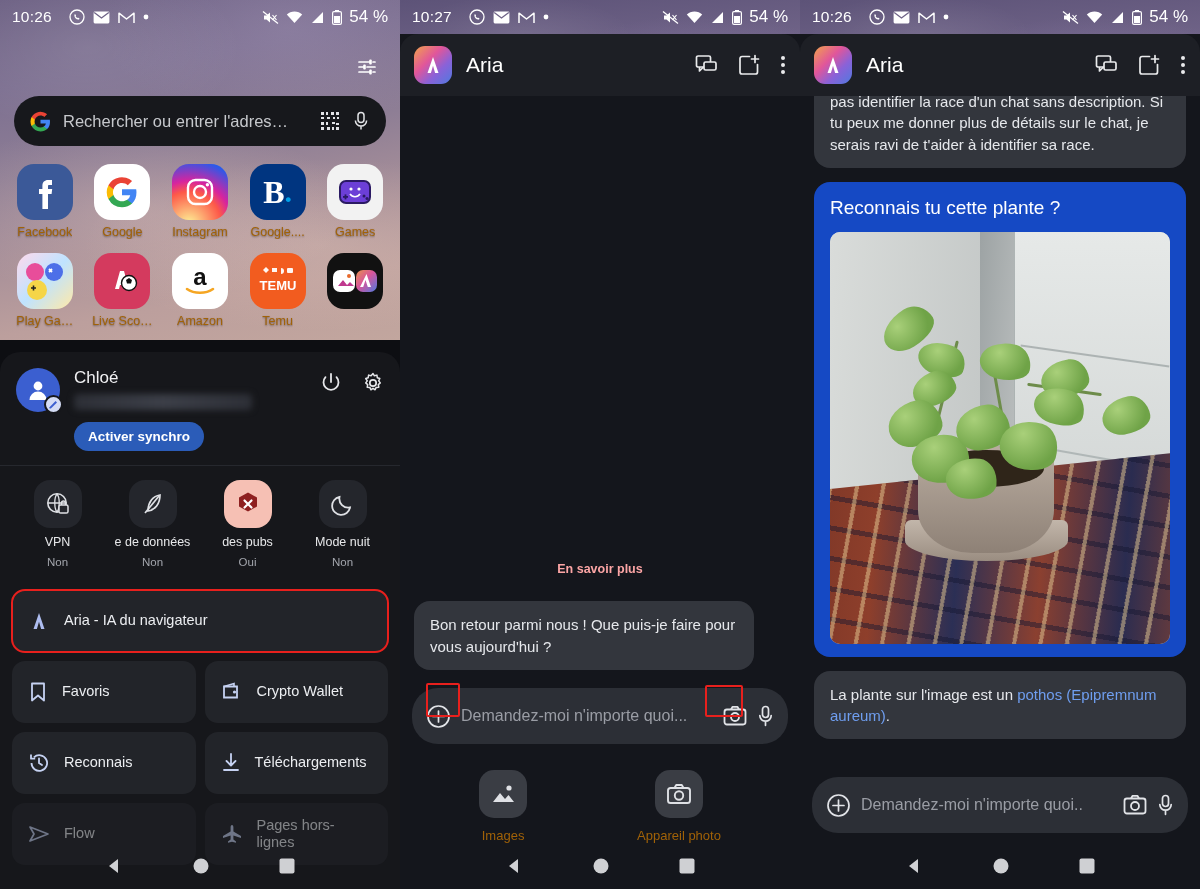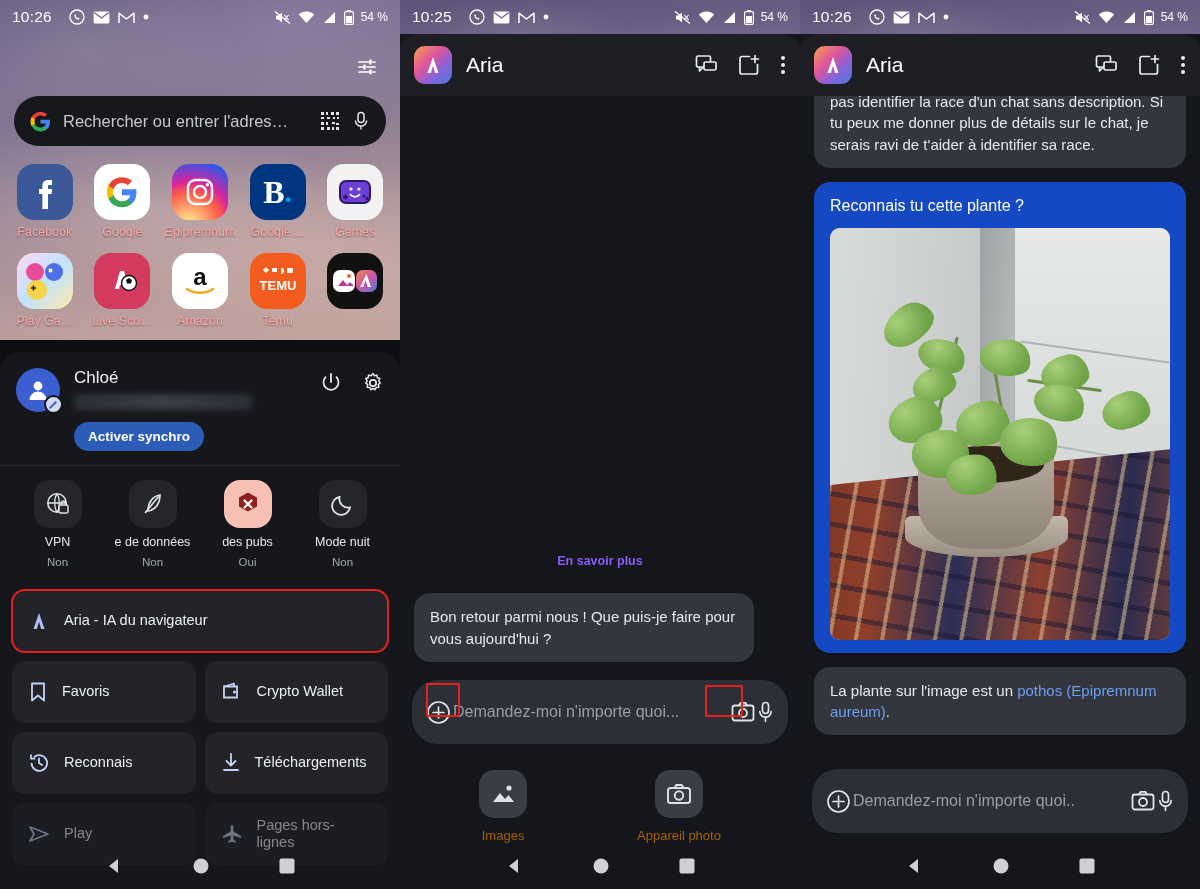--- a/index.html
+++ b/index.html
@@ -13,21 +13,21 @@
   .panel { position: relative; width: 400px; height: 889px; overflow: hidden; }
 
   
   .statusbar {
     position: relative; height: 34px; display: flex; align-items: center;
     padding: 0 12px; color: #fff; font-size: 15px; z-index: 6;
   }
   .sb-time { font-size: 15.5px; letter-spacing: .2px; margin-right: 9px; }
   .sb-left { display: flex; align-items: center; gap: 8px; flex: 1; }
   .sb-right { display: flex; align-items: center; gap: 7px; }
-  .sb-batt { font-size: 12px; }
+  .sb-batt { font-size: 17px; }
   .ic { display: inline-block; line-height: 0; }
   .ic svg { display: block; }
 
   
   .wall {
     position: absolute; inset: 0 0 auto 0; height: 340px;
     background:
       radial-gradient(ellipse 220px 120px at 22% 14%, rgba(255,255,255,.10), transparent 70%),
       radial-gradient(ellipse 260px 140px at 72% 8%, rgba(190,175,210,.22), transparent 72%),
       radial-gradient(ellipse 300px 130px at 35% 62%, rgba(228,198,186,.34), transparent 70%),
@@ -58,21 +58,21 @@
   .search-text {
     flex: 1; color: #c6c8cc; font-size: 16.5px;
     white-space: nowrap; overflow: hidden;
   }
 
   .apps { position: relative; z-index: 5; padding: 18px 6px 0 6px; }
   .app-row { display: flex; }
   .app { width: 78px; display: flex; flex-direction: column; align-items: center; gap: 5px; cursor: pointer; }
   .app-ico { width: 56px; height: 56px; border-radius: 17px; position: relative; overflow: hidden;
              display: flex; align-items: center; justify-content: center; }
-  .app-lbl { font-size: 12.5px; color: #fca5a5; max-width: 76px; white-space: nowrap; overflow: hidden;
+  .app-lbl { font-size: 12.5px; color: #a16207; max-width: 76px; white-space: nowrap; overflow: hidden;
              text-overflow: ellipsis; text-align: center; text-shadow: 0 1px 2px rgba(0,0,0,.45); }
 
   .ico-fb { background: #3b5998; }
   .ico-google { background: #fff; }
   .ico-insta { background: radial-gradient(circle at 30% 107%, #fdf497 0%, #fd5949 45%, #d6249f 60%, #285AEB 90%); }
   .ico-booking { background: #003580; color: #fff; font-size: 32px; font-weight: bold; font-family: "Liberation Serif", serif; }
   .ico-games { background: #f2f2f2; }
   .ico-playga { background: linear-gradient(135deg, #ffd9ec, #bfe3ff 50%, #ffe9a8); }
   .ico-live { background: #d43a5e; }
   .ico-amazon { background: #fff; color: #111; font-size: 36px; font-weight: bold; }
@@ -129,30 +129,30 @@
   .aria-logo { width: 38px; height: 38px; border-radius: 11px; flex: 0 0 auto;
     background: linear-gradient(135deg,#f2a24b 0%, #e1569a 38%, #8a62d8 66%, #4f7ae0 100%);
     display: flex; align-items: center; justify-content: center; }
   .aria-title { flex: 1; color: #fff; font-size: 21px; }
   .aria-acts { display: flex; align-items: center; gap: 20px; }
   .aria-acts .act { cursor: pointer; display: flex; }
 
   .chat { flex: 1; position: relative; overflow: hidden; padding: 0 14px; }
   .disclaimer { position: absolute; left: 0; right: 0; bottom: 112px; text-align: center; }
   .disc-txt { color: #b8bbc2; font-size: 12.5px; }
-  .disc-link { display: block; margin-top: 18px; color: #8b5cf6; font-size: 12.5px; font-weight: bold; cursor: pointer; }
+  .disc-link { display: block; margin-top: 18px; color: #fca5a5; font-size: 12.5px; font-weight: bold; cursor: pointer; }
 
   .bubble { border-radius: 16px; padding: 13px 16px; font-size: 15px; line-height: 1.42; max-width: 340px; }
   .bub-ai { background: #33363d; color: #e6e8ec; }
   .bub-user { background: #1549c4; color: #fff; }
-  .bub-user .bu-txt { font-size: 16px; }
+  .bub-user .bu-txt { font-size: 19px; }
 
   .composer {
-    margin: 0 12px 10px 12px; height: 64px; background: #2c2f36; border-radius: 26px;
-    display: flex; align-items: center; padding: 0 14px; gap: 2px; flex: 0 0 auto; position: relative;
+    margin: 0 12px 10px 12px; height: 56px; background: #2c2f36; border-radius: 26px;
+    display: flex; align-items: center; padding: 0 14px; gap: 10px; flex: 0 0 auto; position: relative;
   }
   .comp-ph { flex: 1; color: #9a9da5; font-size: 16px; white-space: nowrap; overflow: hidden; }
   .comp-ic { cursor: pointer; display: flex; flex: 0 0 auto; }
 
   .attach { display: flex; justify-content: center; gap: 110px; padding: 16px 0 0 0; flex: 0 0 auto; }
   .att { display: flex; flex-direction: column; align-items: center; gap: 10px; cursor: pointer; }
   .att-ico { width: 48px; height: 48px; border-radius: 15px; background: #3a3d44;
              display: flex; align-items: center; justify-content: center; }
   .att-lbl { color: #a16207; font-size: 13px; }
 
@@ -326,21 +326,21 @@
           <div class="app-lbl">Google</div>
         </div>
         <div class="app">
           <div class="app-ico ico-insta">
               <svg width="32" height="32" viewBox="0 0 32 32">
                 <rect x="4" y="4" width="24" height="24" rx="7.5" fill="none" stroke="#fff" stroke-width="2.4"></rect>
                 <circle cx="16" cy="16" r="6" fill="none" stroke="#fff" stroke-width="2.4"></circle>
                 <circle cx="23.4" cy="8.8" r="1.7" fill="#fff"></circle>
               </svg>
             </div>
-          <div class="app-lbl">Epipremnum</div>
+          <div class="app-lbl">Instagram</div>
         </div>
         <div class="app">
           <div class="app-ico ico-booking">B<span style="color:#00a0e8;font-size:30px;">.</span></div>
           <div class="app-lbl">Google....</div>
         </div>
         <div class="app">
           <div class="app-ico ico-games">
               <svg width="36" height="30" viewBox="0 0 36 30">
                 <rect x="3" y="4" width="30" height="22" rx="6" fill="#6c3fd6" stroke="#2b1a63" stroke-width="2"></rect>
                 <circle cx="14" cy="12" r="1.6" fill="#fff"></circle>
@@ -545,21 +545,21 @@
               </svg>
             </span>
           <span class="mi-lbl">Téléchargements</span>
         </div>
         <div class="mi half faded">
           <span class="mi-ico">
               <svg width="22" height="20" viewBox="0 0 22 20">
                 <path d="M2 3l18 7-18 7 4-7z" fill="none" stroke="#c6d2f2" stroke-width="1.7" stroke-linejoin="round"></path>
               </svg>
             </span>
-          <span class="mi-lbl">Play</span>
+          <span class="mi-lbl">Flow</span>
         </div>
         <div class="mi half faded">
           <span class="mi-ico">
               <svg width="22" height="20" viewBox="0 0 22 20">
                 <path d="M11 1c.9 0 1.4 1 1.4 2.3v4.2l7.6 4.4v2l-7.6-2.3v4l2.6 1.8v1.4L11 17.8 7 18.8v-1.4l2.6-1.8v-4L2 13.9v-2l7.6-4.4V3.3C9.6 2 10.1 1 11 1z" fill="#c6d2f2"></path>
               </svg>
             </span>
           <span class="mi-lbl">Pages hors-lignes</span>
         </div>
       </div>
@@ -582,21 +582,21 @@
           </span>
       </div>
     </div>
   </div>
 
   <div class="panel">
     <div class="wall2"></div>
 
     <div class="statusbar">
       <div class="sb-left">
-        <span class="sb-time">10:25</span>
+        <span class="sb-time">10:27</span>
         <span class="ic">
             <svg width="16" height="16" viewBox="0 0 16 16">
               <circle cx="8" cy="8" r="7" fill="none" stroke="#fff" stroke-width="1.3"></circle>
               <path d="M5.6 5.3c.3-.2.7-.1.9.2l.5.9c.1.2.1.4-.1.6l-.3.3c.4.8 1 1.4 1.8 1.8l.3-.3c.2-.2.4-.2.6-.1l.9.5c.3.2.4.6.2.9-.3.4-.8.6-1.3.5-1.8-.3-3.4-1.9-3.7-3.7-.1-.5.1-1 .2-1.6z" fill="#fff"></path>
             </svg>
           </span>
         <span class="ic">
             <svg width="17" height="13" viewBox="0 0 17 13">
               <rect x=".6" y=".6" width="15.8" height="11.8" rx="1.3" fill="#fff"></rect>
               <path d="M1.2 1.4 8.5 7l7.3-5.6" fill="none" stroke="#6f6387" stroke-width="1.3"></path>

